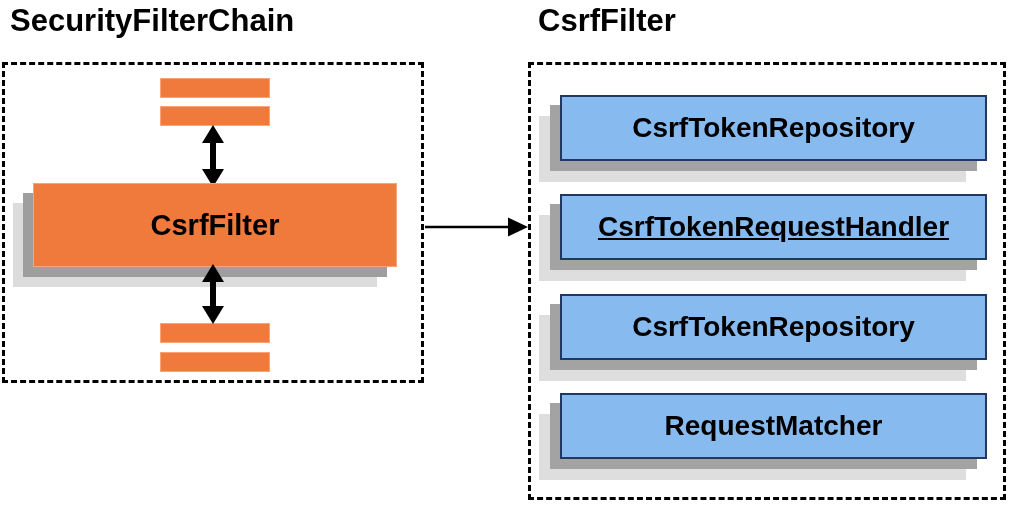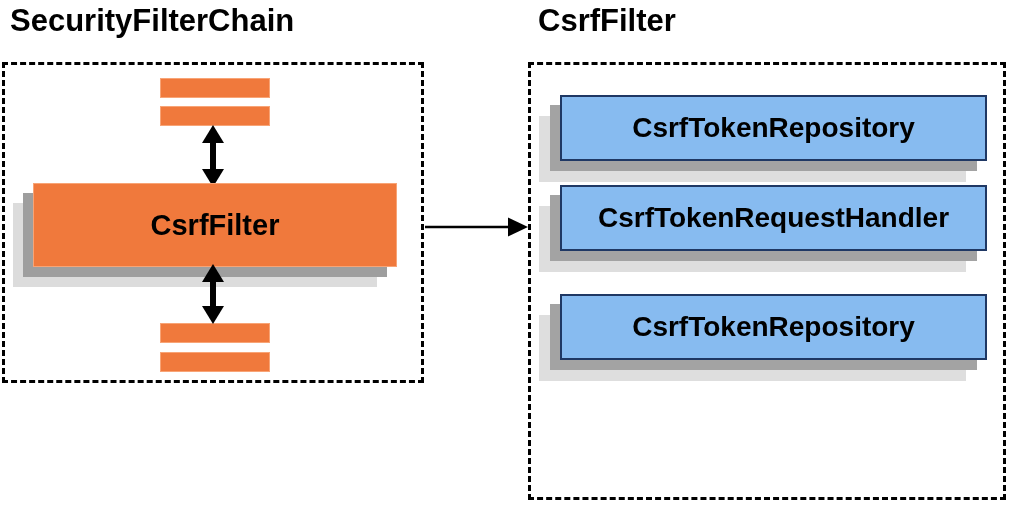--- a/index.html
+++ b/index.html
@@ -63,21 +63,21 @@
     position: absolute;
     left: 560px;
     width: 427px; height: 66px;
     background: #87BBF0;
     border: 2px solid #1F3864;
     box-sizing: border-box;
     box-shadow: -10px 10px 0 #A3A3A3, -21px 21px 0 #DEDEDE;
     display: flex; align-items: center; justify-content: center;
   }
   .comp-1 { top: 95px; }
-  .comp-2 { top: 185px; }
+  .comp-2 { top: 194px; text-decoration: underline; }
   .comp-3 { top: 294px; }
   .comp-4 { top: 393px; }
   .component-label {
     font-size: 28px; font-weight: bold; color: #000;
     white-space: nowrap;
   }
 
   svg.arrow { position: absolute; overflow: visible; }
   .varrow-top    { left: 198px; top: 125px; }
   .varrow-bottom { left: 198px; top: 264px; }
@@ -127,14 +127,17 @@
   </div>
 
   <div class="component comp-2">
     <span class="component-label">CsrfTokenRequestHandler</span>
   </div>
 
   <div class="component comp-3">
     <span class="component-label">CsrfTokenRepository</span>
   </div>
 
+  <div class="component comp-4">
+    <span class="component-label">RequestMatcher</span>
+  </div>
 
 </div>
 
 </body></html>

